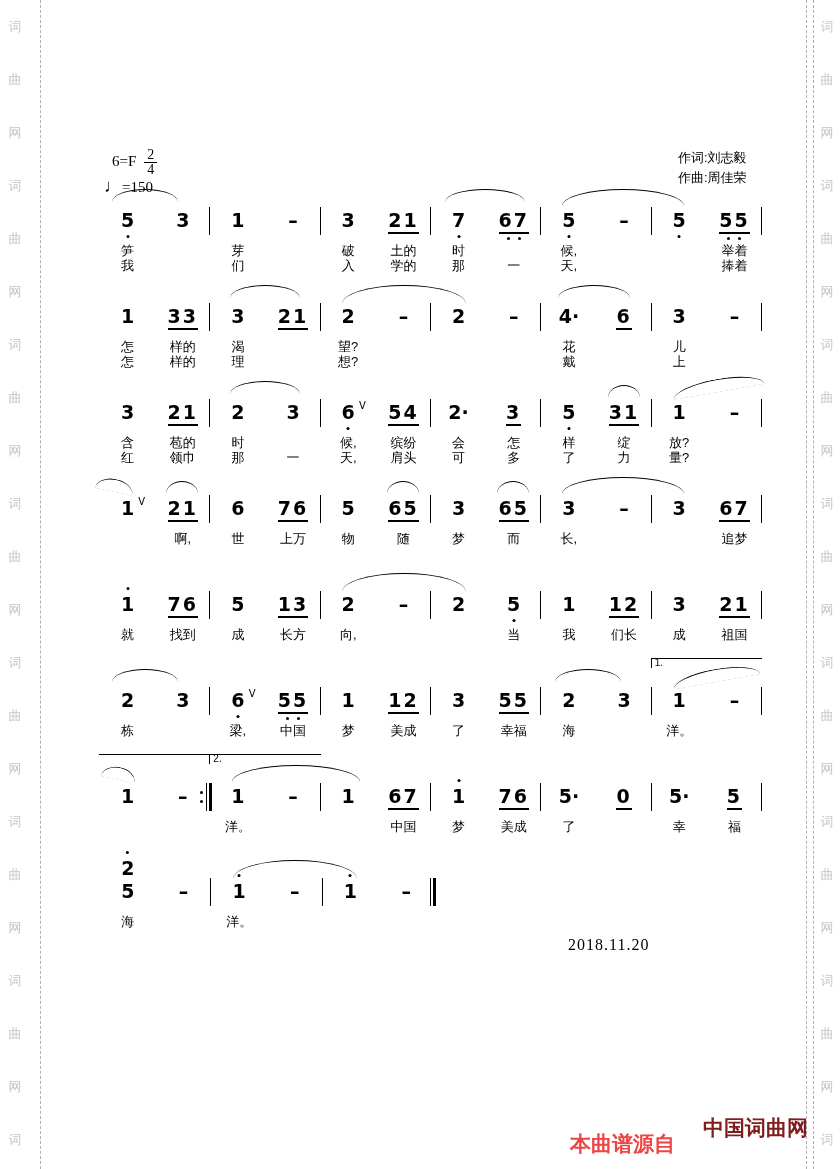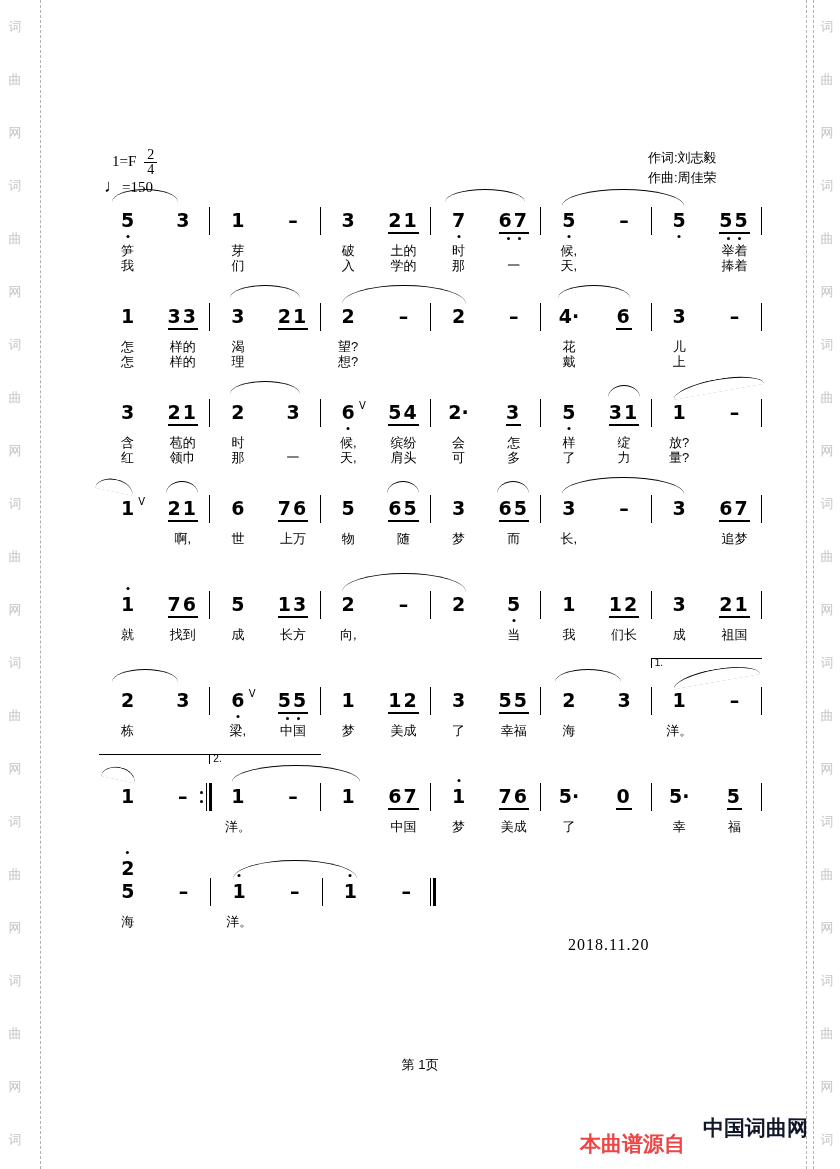--- a/index.html
+++ b/index.html
@@ -15,21 +15,21 @@
   .title{position:absolute;top:96px;left:0;width:840px;text-align:center;
          font-family:"Liberation Serif",serif;font-size:29px;letter-spacing:2px;}
   .subtitle{position:absolute;top:133px;left:0;width:840px;text-align:center;
             font-family:"Liberation Serif",serif;font-size:18px;}
   .keyblock{position:absolute;top:148px;left:112px;font-family:"Liberation Serif",serif;font-size:15px;}
   .keyblock .frac{display:inline-block;vertical-align:middle;text-align:center;margin-left:8px;font-size:14px;line-height:14px;}
   .keyblock .frac .num{display:block;border-bottom:1px solid #000;padding:0 3px;}
   .keyblock .frac .den{display:block;padding:0 3px;}
   .tempo{position:absolute;top:176px;left:104px;font-family:"Liberation Serif",serif;font-size:15px;}
   .tempo .qnote{font-size:18px;}
-  .credits{position:absolute;top:148px;left:648px;font-size:13px;line-height:20px;}
+  .credits{position:absolute;top:148px;left:678px;font-size:13px;line-height:20px;}
   
   #score{position:absolute;left:0;top:0;width:840px;height:1169px;}
   .system{position:absolute;}
   .mrow{display:flex;width:100%;}
   .measure{position:relative;flex:1;display:flex;}
   .mgrid{display:grid;grid-template-columns:1fr 1fr;flex:1;}
   .beat{display:flex;justify-content:center;align-items:flex-start;padding-top:6px;}
   .note{position:relative;display:inline-block;font-family:"DejaVu Sans",sans-serif;
         font-weight:bold;font-size:19px;line-height:22px;white-space:nowrap;}
   .num{display:inline-block;}
@@ -52,21 +52,21 @@
   .volta span{position:absolute;left:3px;top:-2px;font-size:10px;}
   .arc{position:absolute;border-top:1.4px solid #000;
        border-radius:50% 50% 0 0 / 100% 100% 0 0;}
   .lyr{font-size:13px;line-height:15px;text-align:center;white-space:nowrap;overflow:visible;}
   
   .date{position:absolute;top:936px;left:568px;font-family:"Liberation Serif",serif;font-size:16px;letter-spacing:1px;}
   .pagenum{position:absolute;top:1056px;left:0;width:840px;text-align:center;font-size:13px;}
   .footer{position:absolute;top:1114px;left:0;width:808px;display:flex;justify-content:flex-end;gap:18px;
           font-size:21px;font-weight:bold;}
   .footer .src{color:#ef4444;margin-top:16px;}
-  .footer .site{color:#0f172a;}
+  .footer .site{color:#7f1d1d;margin-left:10px;}
 </style>
 </head>
 <body>
 
 <div class="page">
 
   <div class="wmcol wm-left" id="wm-left">
       <span>词</span>
       <span>曲</span>
       <span>网</span>
@@ -115,21 +115,21 @@
       <span>网</span>
       <span>词</span>
       <span>曲</span>
       <span>网</span>
       <span>词</span>
       <span>曲</span>
     </div>
 
 
   <div class="keyblock">
-    <span>1=F</span><span class="frac"><span class="num">2</span><span class="den">4</span></span>
+    <span>6=F</span><span class="frac"><span class="num">2</span><span class="den">4</span></span>
   </div>
   <div class="tempo">
     <span class="qnote">♩</span><span>=150</span>
   </div>
 
   <div class="credits">
     <div>作词:刘志毅</div>
     <div>作曲:周佳荣</div>
   </div>
 
@@ -830,19 +830,18 @@
             <div class="endgrp">
               <div class="thin"></div>
               <div class="thick"></div>
             </div>
           </div>
         </div>
       </div>
     </div>
 
   <div class="date">2018.11.20</div>
-  <div class="pagenum">第 1页</div>
 
   <div class="footer">
     <span class="src">本曲谱源自</span>
     <span class="site">中国词曲网</span>
   </div>
 </div>
 
 </body></html>

